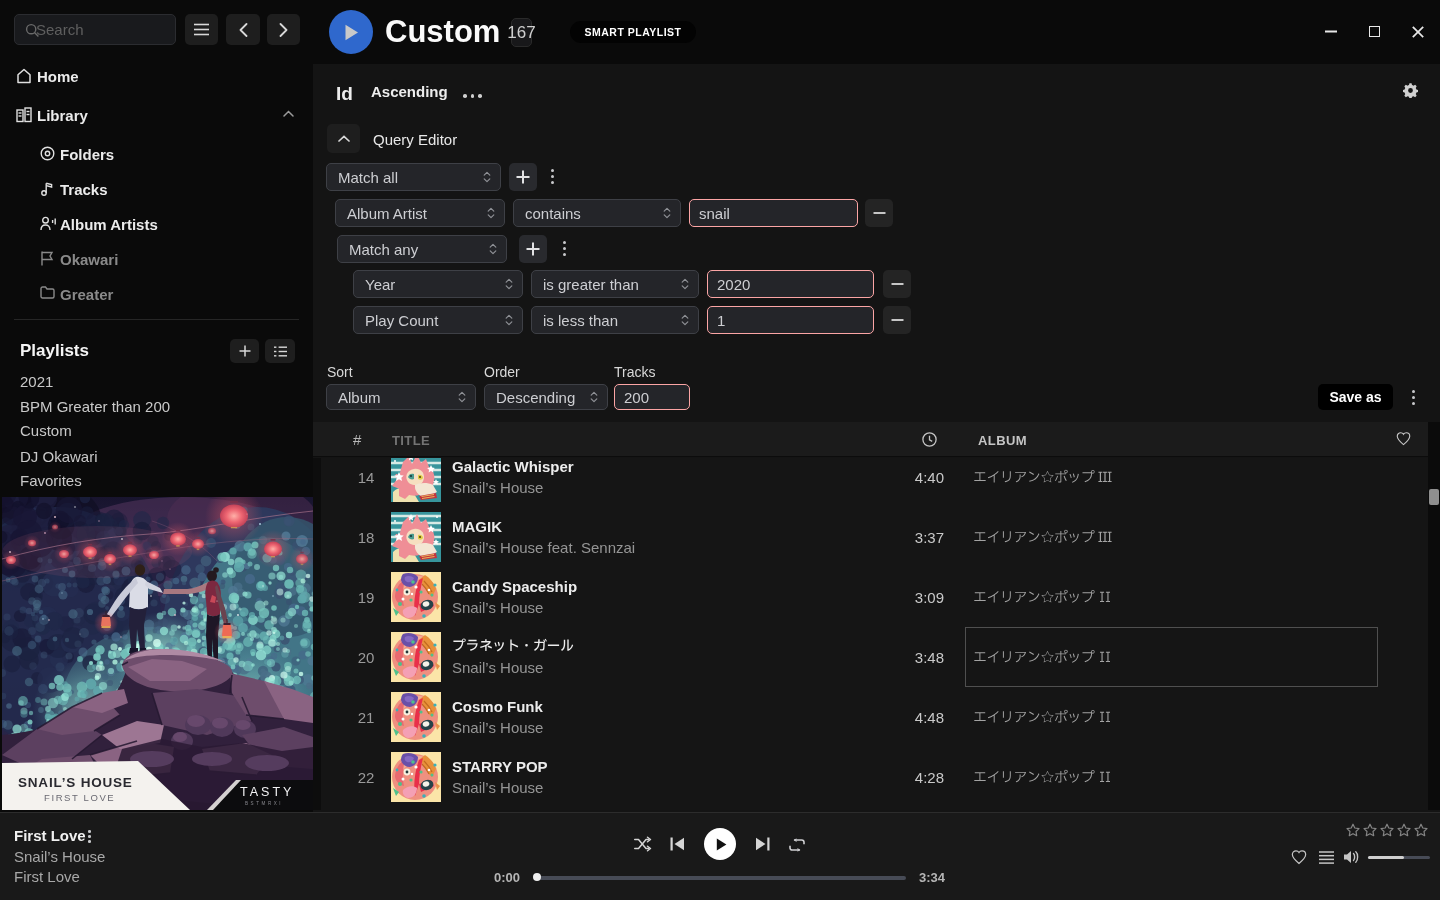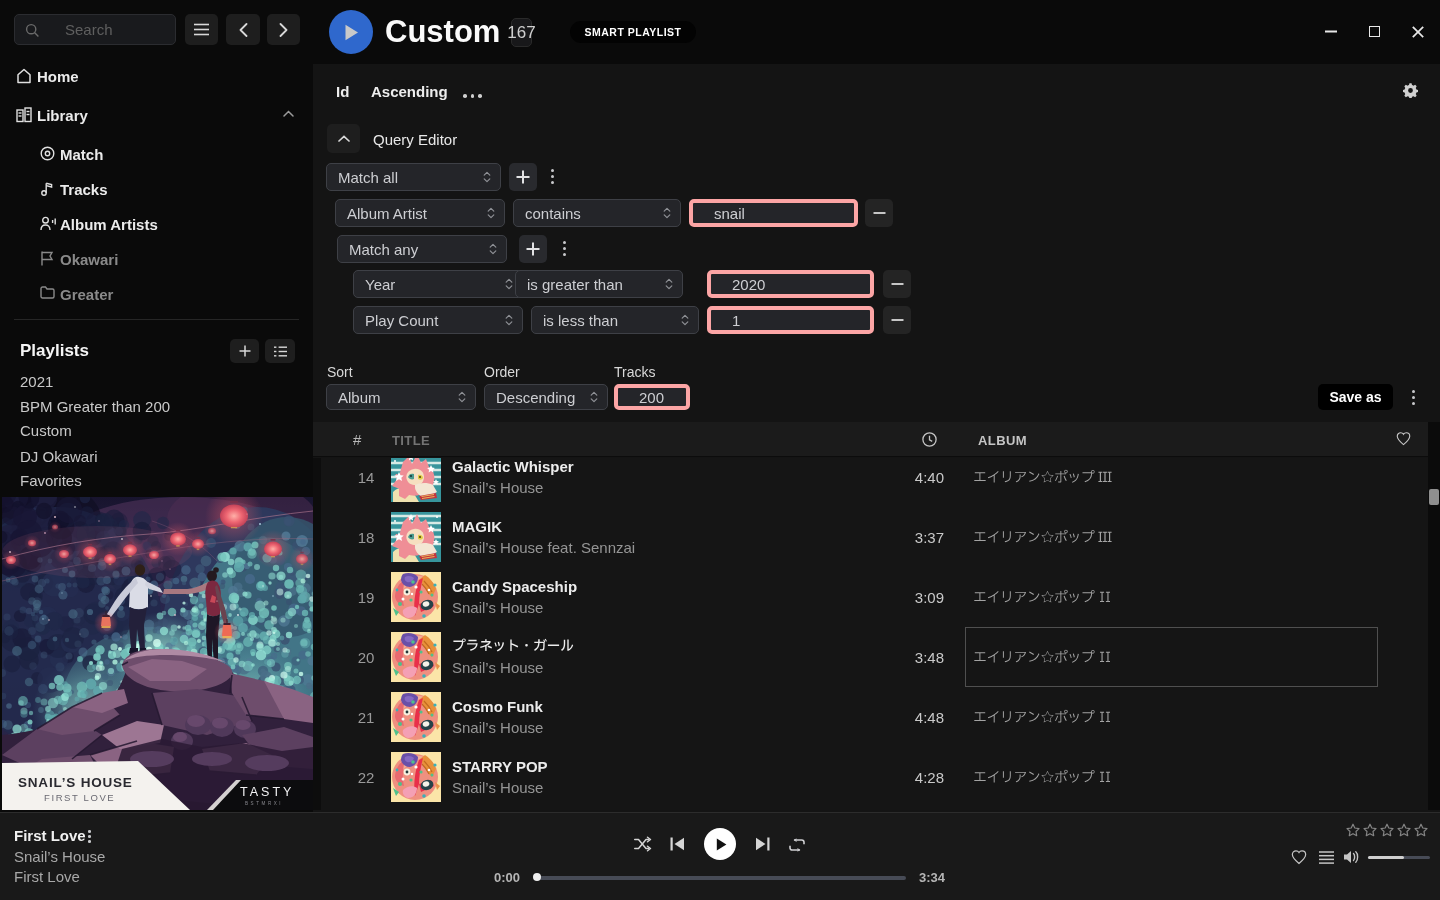--- a/index.html
+++ b/index.html
@@ -12,21 +12,21 @@
 #search { left:14px; top:14px; width:162px; height:31px; background:#191a1d; border:1px solid #2b2c30; border-radius:5px; display:flex; align-items:center; }
 #search .ph { color:#5f5f5f; font-size:15px; margin-left:8px; }
 .navtxt { font-weight:bold; font-size:15px; color:#ebebeb; }
 .navgray { color:#8a8a8a; }
 .pl-item { font-size:15px; color:#c9c9c9; }
 
 #topband { left:313px; top:0; width:1127px; height:64px; background:#0a0a0a; }
 #content { left:313px; top:64px; width:1127px; height:748px; background:#141414; }
 .sel { position:absolute; height:28px; background:#242529; border:1px solid #3e4046; border-radius:5px; color:#cdced2; font-size:15px; display:flex; align-items:center; padding-left:11px; }
 .sel .uf { position:absolute; right:9px; top:50%; transform:translateY(-50%); }
-.inp { position:absolute; height:28px; background:#242529; border:4px solid #fca5a5; border-radius:5px; color:#cdced2; font-size:15px; display:flex; align-items:center; padding-left:21px; }
+.inp { position:absolute; height:28px; background:#242529; border:1px solid #fca5a5; border-radius:5px; color:#cdced2; font-size:15px; display:flex; align-items:center; padding-left:9px; }
 .qbtn { position:absolute; width:28px; height:28px; background:#292a2e; border-radius:5px; display:flex; align-items:center; justify-content:center; }
 .kebab { position:absolute; width:4px; }
 .kebab i { display:block; width:3px; height:3px; border-radius:50%; background:#c8c9cc; margin:0 0 3px 0; }
 .lbl { position:absolute; font-size:14px; color:#d8d8d8; }
 
 #thead { left:313px; top:422px; width:1115px; height:35px; background:#1b1b1b; border-bottom:1px solid #0c0c0c; }
 #tgutter { left:313px; top:458px; width:8px; height:352px; background:#0d0d0d; }
 #tbody { left:321px; top:458px; width:1107px; height:352px; background:#151515; overflow:hidden; }
 .row { position:absolute; left:0; width:1107px; height:60px; }
 .rnum { position:absolute; left:27px; width:36px; text-align:center; font-size:15px; color:#9a9a9a; top:50%; transform:translateY(-50%); }
@@ -39,21 +39,21 @@
 </style>
 </head>
 <body>
 <div id="app">
   <div id="sidebar" class="abs">
     <div id="search" class="abs">
       <svg class="abs" style="left:10px;top:8px" width="15" height="15" viewBox="0 0 15 15">
           <circle cx="6.2" cy="6.2" r="4.6" fill="none" stroke="#6a6a6a" stroke-width="1.4"></circle>
           <line x1="9.7" y1="9.7" x2="13.4" y2="13.4" stroke="#6a6a6a" stroke-width="1.4"></line>
         </svg>
-      <span class="ph" style="margin-left:50px">Search</span>
+      <span class="ph" style="margin-left:21px">Search</span>
     </div>
     <div class="sbtn abs" style="left:185px;top:14px;width:33px;height:31px">
       <svg width="15" height="13" viewBox="0 0 15 13">
           <g stroke="#d8d8d8" stroke-width="1.6">
             <line x1="0" y1="1.5" x2="15" y2="1.5"></line>
             <line x1="0" y1="6.5" x2="15" y2="6.5"></line>
             <line x1="0" y1="11.5" x2="15" y2="11.5"></line>
           </g>
         </svg>
     </div>
@@ -83,21 +83,21 @@
         </g>
       </svg>
     <span class="navtxt abs" style="left:37px;top:107px">Library</span>
     <svg class="abs" style="left:283px;top:110px" width="11" height="7" viewBox="0 0 11 7">
         <path d="M1 6 L5.5 1.5 L10 6" fill="none" stroke="#9a9a9a" stroke-width="1.5" stroke-linecap="round"></path>
       </svg>
     <svg class="abs" style="left:40px;top:146px" width="15" height="15" viewBox="0 0 15 15">
         <circle cx="7.5" cy="7.5" r="6.3" fill="none" stroke="#e0e0e0" stroke-width="1.4"></circle>
         <circle cx="7.5" cy="7.5" r="2.2" fill="none" stroke="#e0e0e0" stroke-width="1.4"></circle>
       </svg>
-    <span class="navtxt abs" style="left:60px;top:146px">Match</span>
+    <span class="navtxt abs" style="left:60px;top:146px">Folders</span>
     <svg class="abs" style="left:40px;top:181px" width="15" height="15" viewBox="0 0 15 15">
         <g fill="none" stroke="#e0e0e0" stroke-width="1.4">
           <circle cx="4" cy="12" r="2.2"></circle>
           <line x1="6.2" y1="12" x2="6.2" y2="2.2"></line>
           <path d="M6.2 2.2 L11.6 3.6 L11.6 6 L6.2 4.6"></path>
         </g>
       </svg>
     <span class="navtxt abs" style="left:60px;top:181px">Tracks</span>
     <svg class="abs" style="left:40px;top:216px" width="17" height="15" viewBox="0 0 17 15">
         <g fill="none" stroke="#e0e0e0" stroke-width="1.4">
@@ -1576,21 +1576,21 @@
       </svg>
     <div class="abs" style="left:1056px;top:26px;width:11px;height:11px;border:1.6px solid #e8e8e8"></div>
     <svg class="abs" style="left:1099px;top:26px" width="12" height="12" viewBox="0 0 12 12">
         <g stroke="#e8e8e8" stroke-width="1.7">
           <line x1="0.8" y1="0.8" x2="11.2" y2="11.2"></line>
           <line x1="11.2" y1="0.8" x2="0.8" y2="11.2"></line>
         </g>
       </svg>
   </div>
   <div id="content" class="abs">
-    <span class="abs" style="left:23px;top:19px;font-size:15px;font-weight:bold;color:#ededed">Id</span>
+    <span class="abs" style="left:23px;top:19px;font-size:19px;font-weight:bold;color:#ededed">Id</span>
     <span class="abs" style="left:58px;top:19px;font-size:15px;font-weight:bold;color:#ededed">Ascending</span>
     <div class="abs" style="left:150px;top:30px;display:flex;gap:4px">
         <i style="width:3.5px;height:3.5px;border-radius:50%;background:#cfcfcf"></i>
         <i style="width:3.5px;height:3.5px;border-radius:50%;background:#cfcfcf"></i>
         <i style="width:3.5px;height:3.5px;border-radius:50%;background:#cfcfcf"></i>
       </div>
     <svg class="abs" style="left:1090px;top:19px" width="15" height="15" viewBox="0 0 100 100">
         <path fill="#d0d0d0" d="M43 2 h14 l3 12 a38 38 0 0 1 10 4.2 l11-6 10 10 -6 11 a38 38 0 0 1 4.2 10 l12 3 v14 l-12 3 a38 38 0 0 1 -4.2 10 l6 11 -10 10 -11-6 a38 38 0 0 1 -10 4.2 l-3 12 h-14 l-3-12 a38 38 0 0 1 -10-4.2 l-11 6 -10-10 6-11 a38 38 0 0 1 -4.2-10 l-12-3 v-14 l12-3 a38 38 0 0 1 4.2-10 l-6-11 10-10 11 6 a38 38 0 0 1 10-4.2 z M50 34 a16 16 0 1 0 0 32 a16 16 0 1 0 0-32 z"></path>
       </svg>
     <div class="sbtn abs" style="left:14px;top:60px;width:33px;height:29px">
@@ -1648,21 +1648,21 @@
         </svg>
       </div>
     <div class="kebab" style="left:250px;top:177px">
         <i></i>
         <i></i>
         <i></i>
       </div>
     <div class="sel" style="left:40px;top:206px;width:170px">Year<svg class="uf" width="8" height="12" viewBox="0 0 8 12">
           <path d="M1.2 4.2 L4 1.4 L6.8 4.2 M1.2 7.8 L4 10.6 L6.8 7.8" fill="none" stroke="#8f9196" stroke-width="1.2" stroke-linecap="round" stroke-linejoin="round"></path>
         </svg></div>
-    <div class="sel" style="left:202px;top:206px;width:168px">is greater than<svg class="uf" width="8" height="12" viewBox="0 0 8 12">
+    <div class="sel" style="left:218px;top:206px;width:168px">is greater than<svg class="uf" width="8" height="12" viewBox="0 0 8 12">
           <path d="M1.2 4.2 L4 1.4 L6.8 4.2 M1.2 7.8 L4 10.6 L6.8 7.8" fill="none" stroke="#8f9196" stroke-width="1.2" stroke-linecap="round" stroke-linejoin="round"></path>
         </svg></div>
     <div class="inp" style="left:394px;top:206px;width:167px">2020</div>
     <div class="qbtn" style="left:570px;top:206px;background:#242424">
         <svg width="13" height="2" viewBox="0 0 13 2">
           <line x1="0.5" y1="1" x2="12.5" y2="1" stroke="#dadada" stroke-width="1.8"></line>
         </svg>
       </div>
     <div class="sel" style="left:40px;top:242px;width:170px">Play Count<svg class="uf" width="8" height="12" viewBox="0 0 8 12">
           <path d="M1.2 4.2 L4 1.4 L6.8 4.2 M1.2 7.8 L4 10.6 L6.8 7.8" fill="none" stroke="#8f9196" stroke-width="1.2" stroke-linecap="round" stroke-linejoin="round"></path>

